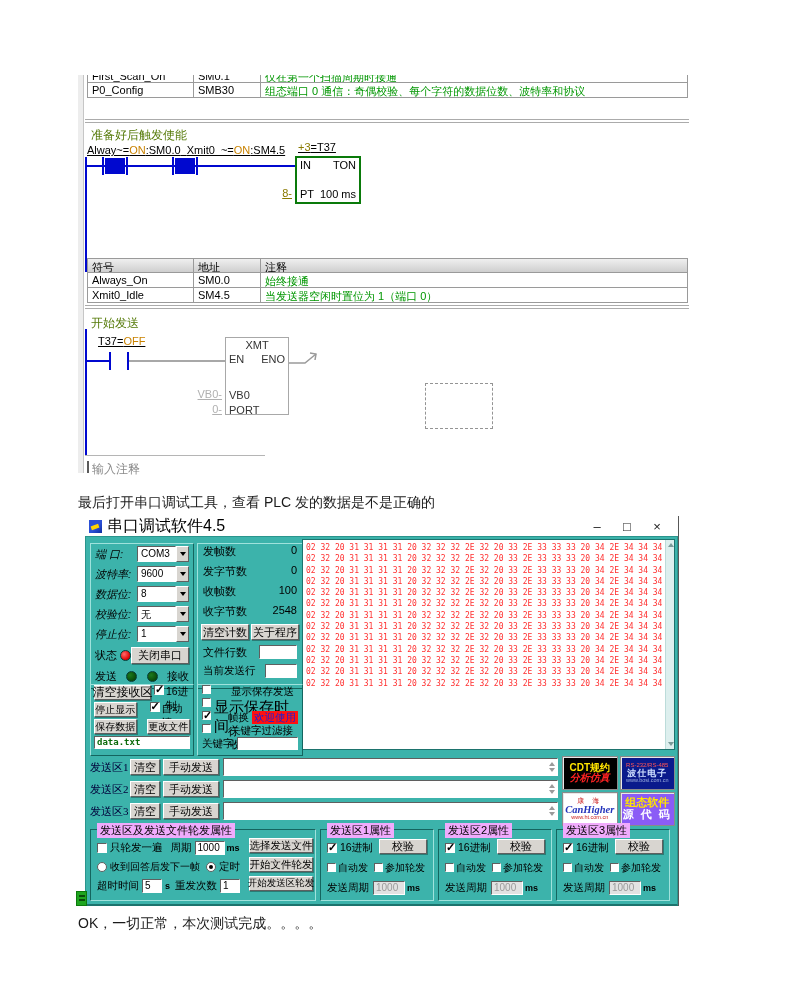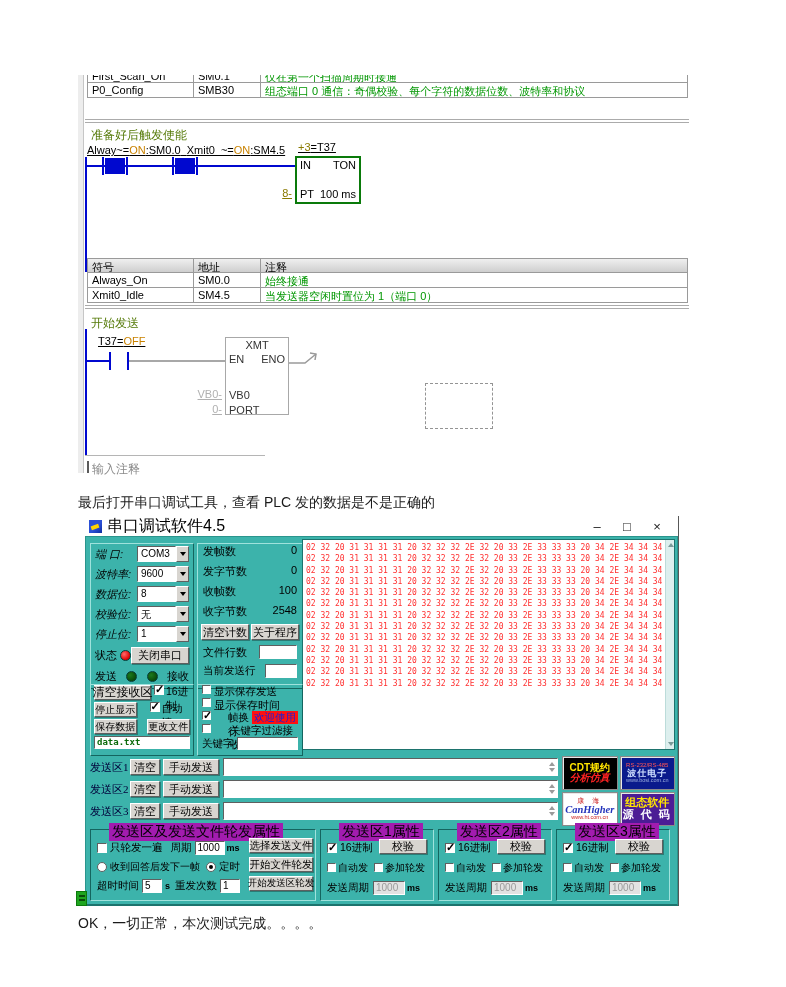--- a/index.html
+++ b/index.html
@@ -76,21 +76,21 @@
   .badge { background:#ff1010; color:#2222cc; font-size:10.5px; padding:0 2px; margin-left:2px; white-space:nowrap; }
   .srow { position:absolute; left:4px; width:468px; height:18px; display:flex; align-items:center; }
   .srow .slabel { width:40px; color:#00003a;font-family:Liberation Serif, serif; }
   .sfield { flex:1; height:18px; margin-left:4px; position:relative; background:#fff; border:1px solid; border-color:#5f5f5f #fff #fff #5f5f5f; }
   .chev { position:absolute; right:2px; width:7px; }
   .chev .u { position:absolute; right:0; top:3px; width:0;height:0; border-left:3px solid transparent;border-right:3px solid transparent;border-bottom:4px solid #9a9a9a; }
   .chev .d { position:absolute; right:0; top:9px; width:0;height:0; border-left:3px solid transparent;border-right:3px solid transparent;border-top:4px solid #9a9a9a; }
   .ads { position:absolute; left:476px; top:219px; width:113px; height:70px; display:grid; grid-template-columns:1fr 1fr; grid-template-rows:1fr 1fr; gap:2px; }
   .ad { border:1px solid #8a8a8a; box-shadow:1px 1px 0 #e8e8e8 inset; display:flex; flex-direction:column; align-items:center; justify-content:center; overflow:hidden; line-height:1.05; }
   .group { position:absolute; top:292px; height:72px; border:1px solid; border-color:#14655f #9fe2dc #9fe2dc #14655f; }
-  .glegend { position:absolute; top:-7px; left:18px; background:#a21caf; padding:0 3px; font-size:14px; white-space:nowrap; }
+  .glegend { position:absolute; top:-7px; left:6px; background:#f0abfc; padding:0 3px; font-size:11px; white-space:nowrap; }
   .grow { position:absolute; display:flex; align-items:center; }
   .tfield { background:#fff; border:1px solid; border-color:#5f5f5f #fff #fff #5f5f5f; font-size:10px; padding:0 2px; height:14px; }
   .tfield.dis { background:#e2e2e2; color:#9a9a9a; }
   .green-frag { position:absolute; left:76px; top:891px; width:11px; height:15px; background:#1fa51f; border:1px solid #0c7a0c; }
   .green-frag::after { content:""; position:absolute; left:2px; top:3px; width:6px; height:2px; background:#0a4a0a; box-shadow:0 4px 0 #0a4a0a; }
   .eno-arrow { position:absolute; left:211px; top:276px; }
 </style>
 </head>
 <body>
 
@@ -326,23 +326,23 @@
           <span class="btn" style="width:48px; height:15px; margin-left:10px; font-size:10px">更改文件</span>
         </div>
         <div class="crow" style="height:16px; padding:0 3px">
           <span class="sunken" style="flex:1; height:13px; font-family:'DejaVu Sans Mono',monospace; font-size:9px; color:#0a6a0a; font-weight:bold; padding:0 2px">data.txt</span>
         </div>
       </div>
 
       <div class="panel" style="left:111px; top:147px; width:106px; height:72px">
         <div class="crow" style="height:13px; padding:0 4px; font-size:10.5px">
           <span class="cb" style="width:9px;height:9px"></span>
-          <span style="margin-left:3px">显示保存发送</span>
-        </div>
-        <div class="crow" style="height:13px; padding:0 4px; font-size:11px">
+          <span style="margin-left:20px">显示保存发送</span>
+        </div>
+        <div class="crow" style="height:13px; padding:0 4px; font-size:15px">
           <span class="cb" style="width:9px;height:9px"></span>
           <span style="margin-left:3px">显示保存时间</span>
         </div>
         <div class="crow" style="height:13px; padding:0 4px; font-size:10.5px">
           <span class="cb on" style="width:9px;height:9px"></span>
           <span style="margin-left:17px">帧换行</span>
           <span class="badge">欢迎使用</span>
         </div>
         <div class="crow" style="height:13px; padding:0 4px; font-size:10.5px">
           <span class="cb" style="width:9px;height:9px"></span>
@@ -390,21 +390,21 @@
         <div class="ad" style="background:#0a1a8c">
           <div style="color:#ff5555; font-size:6px">RS-232/RS-485</div>
           <div style="color:#cfe0ff; font-size:9px; font-weight:bold; letter-spacing:1px">波仕电子</div>
           <div style="color:#9fb0e0; font-size:5.5px">www.bosi.com.cn</div>
         </div>
         <div class="ad" style="background:#fff">
           <div style="color:#cc2222; font-size:7px; letter-spacing:3px">康 海</div>
           <div style="color:#2233bb; font-size:10.5px; font-weight:bold; font-style:italic; font-family:'Liberation Serif',serif">CanHigher</div>
           <div style="color:#cc2222; font-size:5.5px">www.ht.com.cn</div>
         </div>
-        <div class="ad" style="background:#4c1d95">
+        <div class="ad" style="background:#8b5cf6">
           <div style="color:#ffe400; font-size:11px; font-weight:bold">组态软件</div>
           <div style="color:#ffffff; font-size:11px; font-weight:bold; letter-spacing:2px">源 代 码</div>
         </div>
       </div>
 
       <div class="group" style="left:4px; width:226px">
         <div class="glegend">发送区及发送文件轮发属性</div>
         <div class="grow" style="left:6px; top:10px; height:15px">
           <span class="cb"></span>
           <span style="margin-left:3px; font-size:10.5px">只轮发一遍</span>

